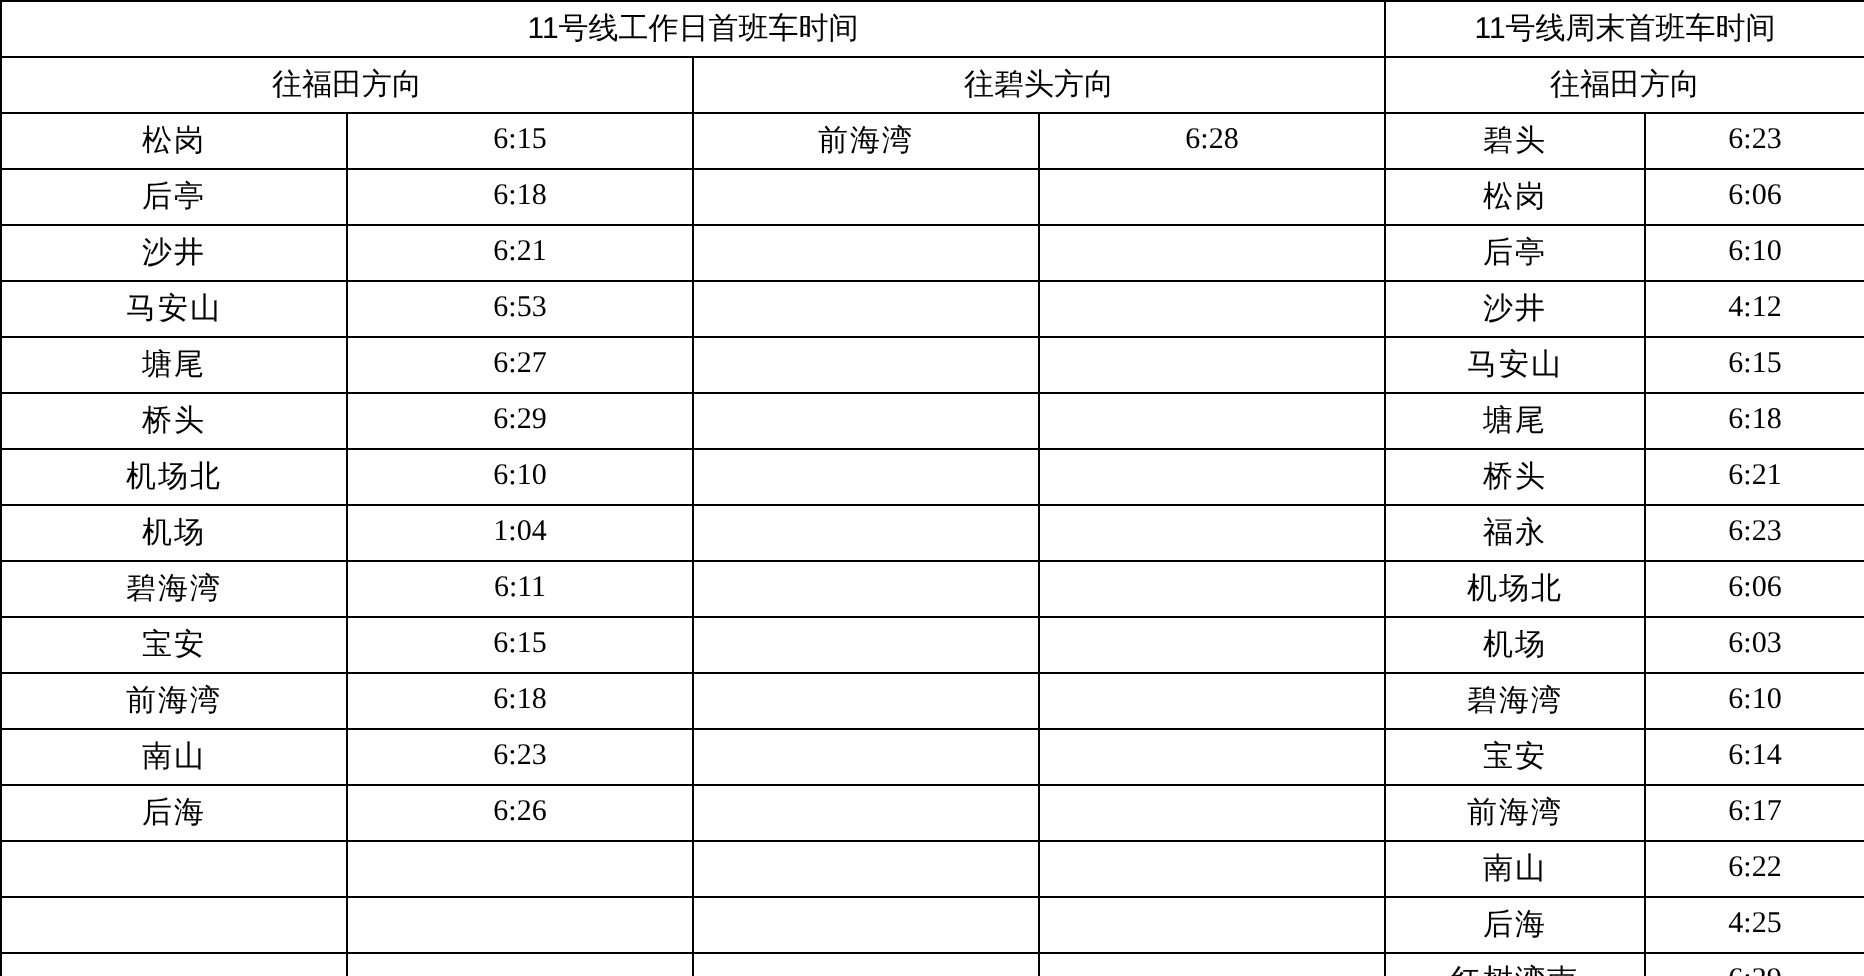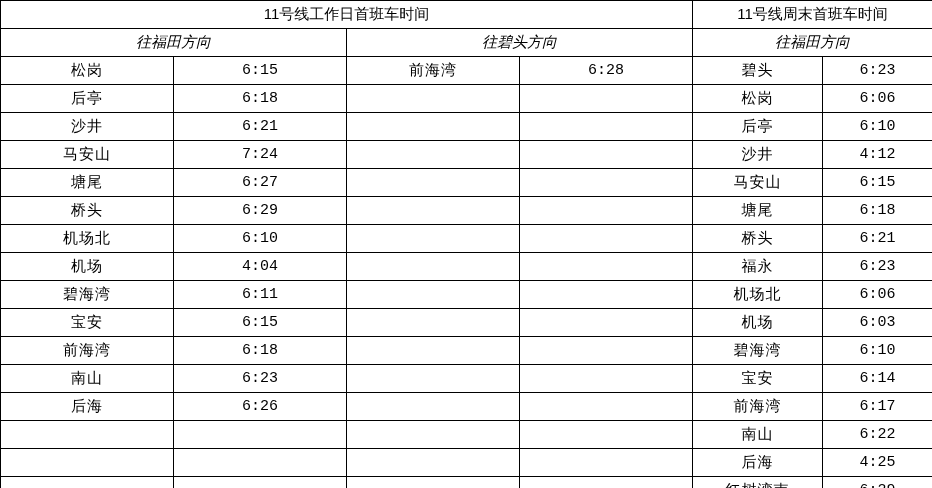--- a/index.html
+++ b/index.html
@@ -36,42 +36,41 @@
   }
   td.blank-cell {
     border: 1px solid #d8d8d8;
     background: #ffffff;
   }
   .title-cell {
     font-size: 15px;
   }
   .subtitle-cell {
     font-size: 15px;
-    font-style: italic;
   }
   
   #weekday-table {
     position: absolute;
     left: 0px;
     top: 0px;
     width: 692px;
   }
   #weekday-table col.c-station { width: 173px; }
   #weekday-table col.c-time    { width: 173px; }
   
   #weekend-table {
     position: absolute;
     left: 692px;
     top: 0px;
     width: 240px;
   }
   #weekend-table col.c-station { width: 130px; }
   #weekend-table col.c-time    { width: 110px; }
   .station-cell { letter-spacing: 1px; margin-top: 28px; }
-  .time-cell { font-family: Liberation Mono, monospace; }
+  .time-cell { font-family: Liberation Serif, serif; }
 </style>
 </head>
 <body>
 
 <div class="sheet">
 
   <table class="grid" id="weekday-table">
     <colgroup>
       <col class="c-station">
         <col class="c-time">
@@ -101,21 +100,21 @@
         <td class="blank-cell"></td>
       </tr>
       <tr>
         <td class="station-cell">沙井</td>
         <td class="time-cell">6:21</td>
         <td class="blank-cell"></td>
         <td class="blank-cell"></td>
       </tr>
       <tr>
         <td class="station-cell">马安山</td>
-        <td class="time-cell">7:24</td>
+        <td class="time-cell">6:53</td>
         <td class="blank-cell"></td>
         <td class="blank-cell"></td>
       </tr>
       <tr>
         <td class="station-cell">塘尾</td>
         <td class="time-cell">6:27</td>
         <td class="blank-cell"></td>
         <td class="blank-cell"></td>
       </tr>
       <tr>
@@ -125,21 +124,21 @@
         <td class="blank-cell"></td>
       </tr>
       <tr>
         <td class="station-cell">机场北</td>
         <td class="time-cell">6:10</td>
         <td class="blank-cell"></td>
         <td class="blank-cell"></td>
       </tr>
       <tr>
         <td class="station-cell">机场</td>
-        <td class="time-cell">4:04</td>
+        <td class="time-cell">1:04</td>
         <td class="blank-cell"></td>
         <td class="blank-cell"></td>
       </tr>
       <tr>
         <td class="station-cell">碧海湾</td>
         <td class="time-cell">6:11</td>
         <td class="blank-cell"></td>
         <td class="blank-cell"></td>
       </tr>
       <tr>

